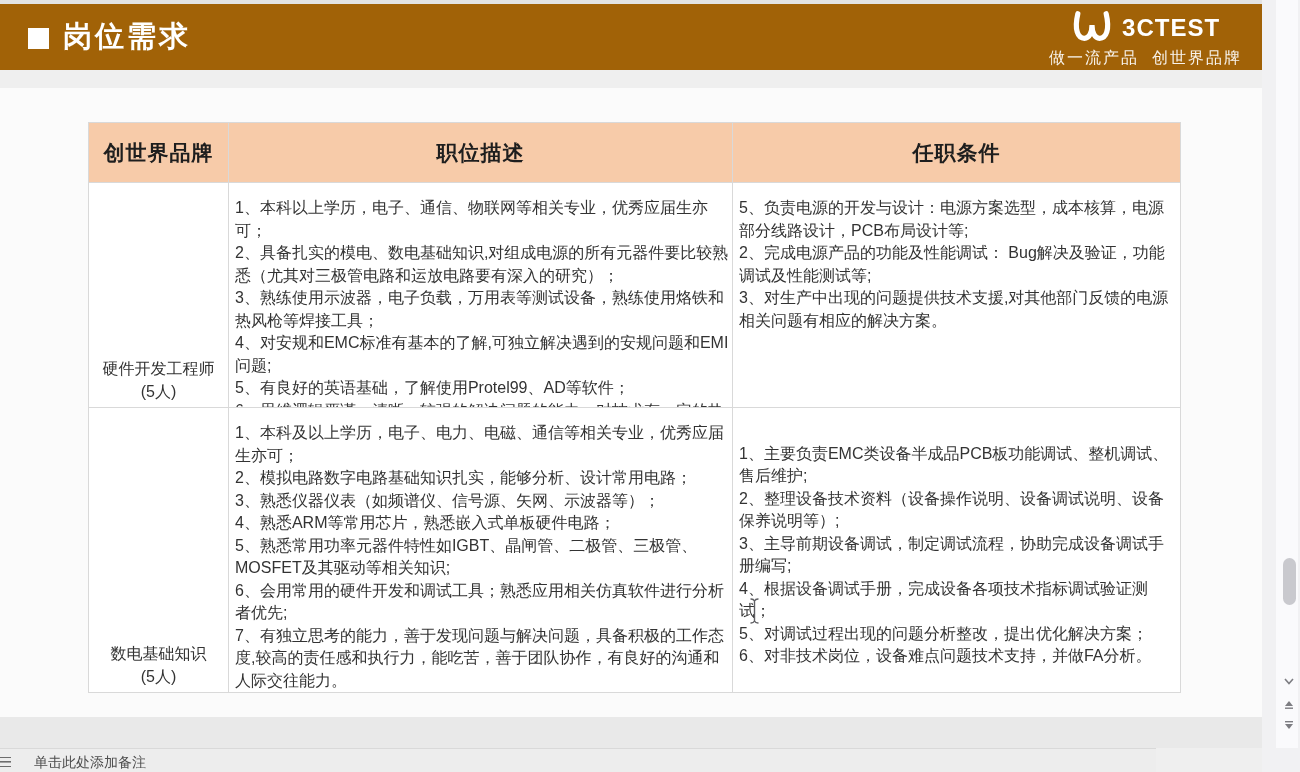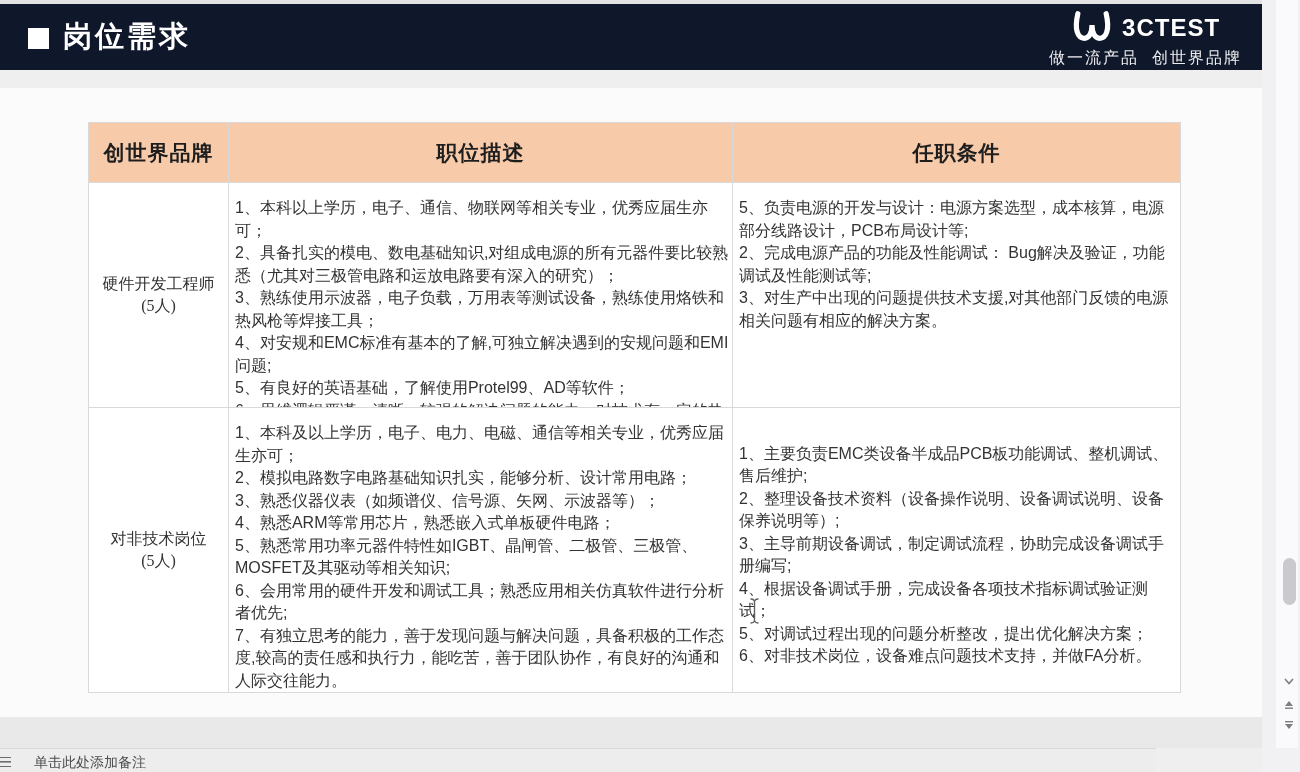--- a/index.html
+++ b/index.html
@@ -6,21 +6,21 @@
   html,body { background:#d8d8d8; }
   .canvas {
     position:relative; width:1300px; height:772px; overflow:hidden;
     background:#EFEFEF; font-family:"Liberation Sans","DejaVu Sans",sans-serif;
   }
   .top-strip { position:absolute; left:0; top:0; width:1300px; height:4px; background:#E3E3E3; }
 
   
   .banner {
     position:absolute; left:0; top:4px; width:1262px; height:66px;
-    background:#0f172a; display:flex; align-items:center; justify-content:space-between;
+    background:#a16207; display:flex; align-items:center; justify-content:space-between;
     padding:0 20px 0 28px;
   }
   .title-group { display:flex; align-items:center; gap:14px; }
   .title-square { width:21px; height:21px; background:#FFFFFF; margin-top:2px; }
   .slide-title {
     color:#FFFFFF; font-size:29px; font-weight:bold; letter-spacing:3px;
     font-family:"Liberation Serif","DejaVu Serif",serif;
   }
   .logo-group { display:flex; flex-direction:column; align-items:center; margin-top:4px; }
   .logo-row { display:flex; align-items:center; gap:9px; }
@@ -36,21 +36,21 @@
     display:grid; grid-template-columns:140px 504px 448px; grid-template-rows:60px 225px 285px;
     background:#FFFFFF; border-left:1px solid #D9D9D9; border-top:1px solid #D9D9D9;
   }
   .cell { border-right:1px solid #D9D9D9; border-bottom:1px solid #D9D9D9; overflow:hidden; }
   .th {
     background:#F7CBA9; display:flex; align-items:center; justify-content:center;
     font-weight:bold; font-size:21px; color:#1E1E1E; letter-spacing:1px;
   }
   .td { font-size:16px; line-height:22.5px; color:#333333; padding:14px 3px 4px 6px; }
   .pre { white-space:pre-line; }
-  .td-position { display:flex; align-items:center; justify-content:center; text-align:center; padding:4px;font-family:Liberation Serif, serif; }
+  .td-position { display:flex; align-items:flex-end; justify-content:center; text-align:center; padding:4px; }
   .td-center-v { display:flex; flex-direction:column; justify-content:center; }
 
   
   .bottom-strip { position:absolute; left:0; top:717px; width:1262px; height:31px; background:#E9E9E9; }
   .notes-bar {
     position:absolute; left:0; top:748px; width:1156px; height:24px;
     background:#EDEDED; border-top:1px solid #D9D9D9;
   }
   .notes-text { position:absolute; left:34px; top:5px; font-size:14px; color:#4d4d4d; }
   .notes-icon {
@@ -109,21 +109,21 @@
 2、具备扎实的模电、数电基础知识,对组成电源的所有元器件要比较熟悉（尤其对三极管电路和运放电路要有深入的研究）；
 3、熟练使用示波器，电子负载，万用表等测试设备，熟练使用烙铁和热风枪等焊接工具；
 4、对安规和EMC标准有基本的了解,可独立解决遇到的安规问题和EMI问题;
 5、有良好的英语基础，了解使用Protel99、AD等软件；
 6、思维逻辑严谨、清晰，较强的解决问题的能力，对技术有一定的热爱。</div>
     <div class="cell td pre">5、负责电源的开发与设计：电源方案选型，成本核算，电源部分线路设计，PCB布局设计等;
 2、完成电源产品的功能及性能调试： Bug解决及验证，功能调试及性能测试等;
 3、对生产中出现的问题提供技术支援,对其他部门反馈的电源相关问题有相应的解决方案。</div>
 
     <div class="cell td td-position">
-      <span class="pre">对非技术岗位
+      <span class="pre">数电基础知识
 (5人)</span>
     </div>
     <div class="cell td pre">1、本科及以上学历，电子、电力、电磁、通信等相关专业，优秀应届生亦可；
 2、模拟电路数字电路基础知识扎实，能够分析、设计常用电路；
 3、熟悉仪器仪表（如频谱仪、信号源、矢网、示波器等）；
 4、熟悉ARM等常用芯片，熟悉嵌入式单板硬件电路；
 5、熟悉常用功率元器件特性如IGBT、晶闸管、二极管、三极管、MOSFET及其驱动等相关知识;
 6、会用常用的硬件开发和调试工具；熟悉应用相关仿真软件进行分析者优先;
 7、有独立思考的能力，善于发现问题与解决问题，具备积极的工作态度,较高的责任感和执行力，能吃苦，善于团队协作，有良好的沟通和人际交往能力。</div>
     <div class="cell td td-center-v">

